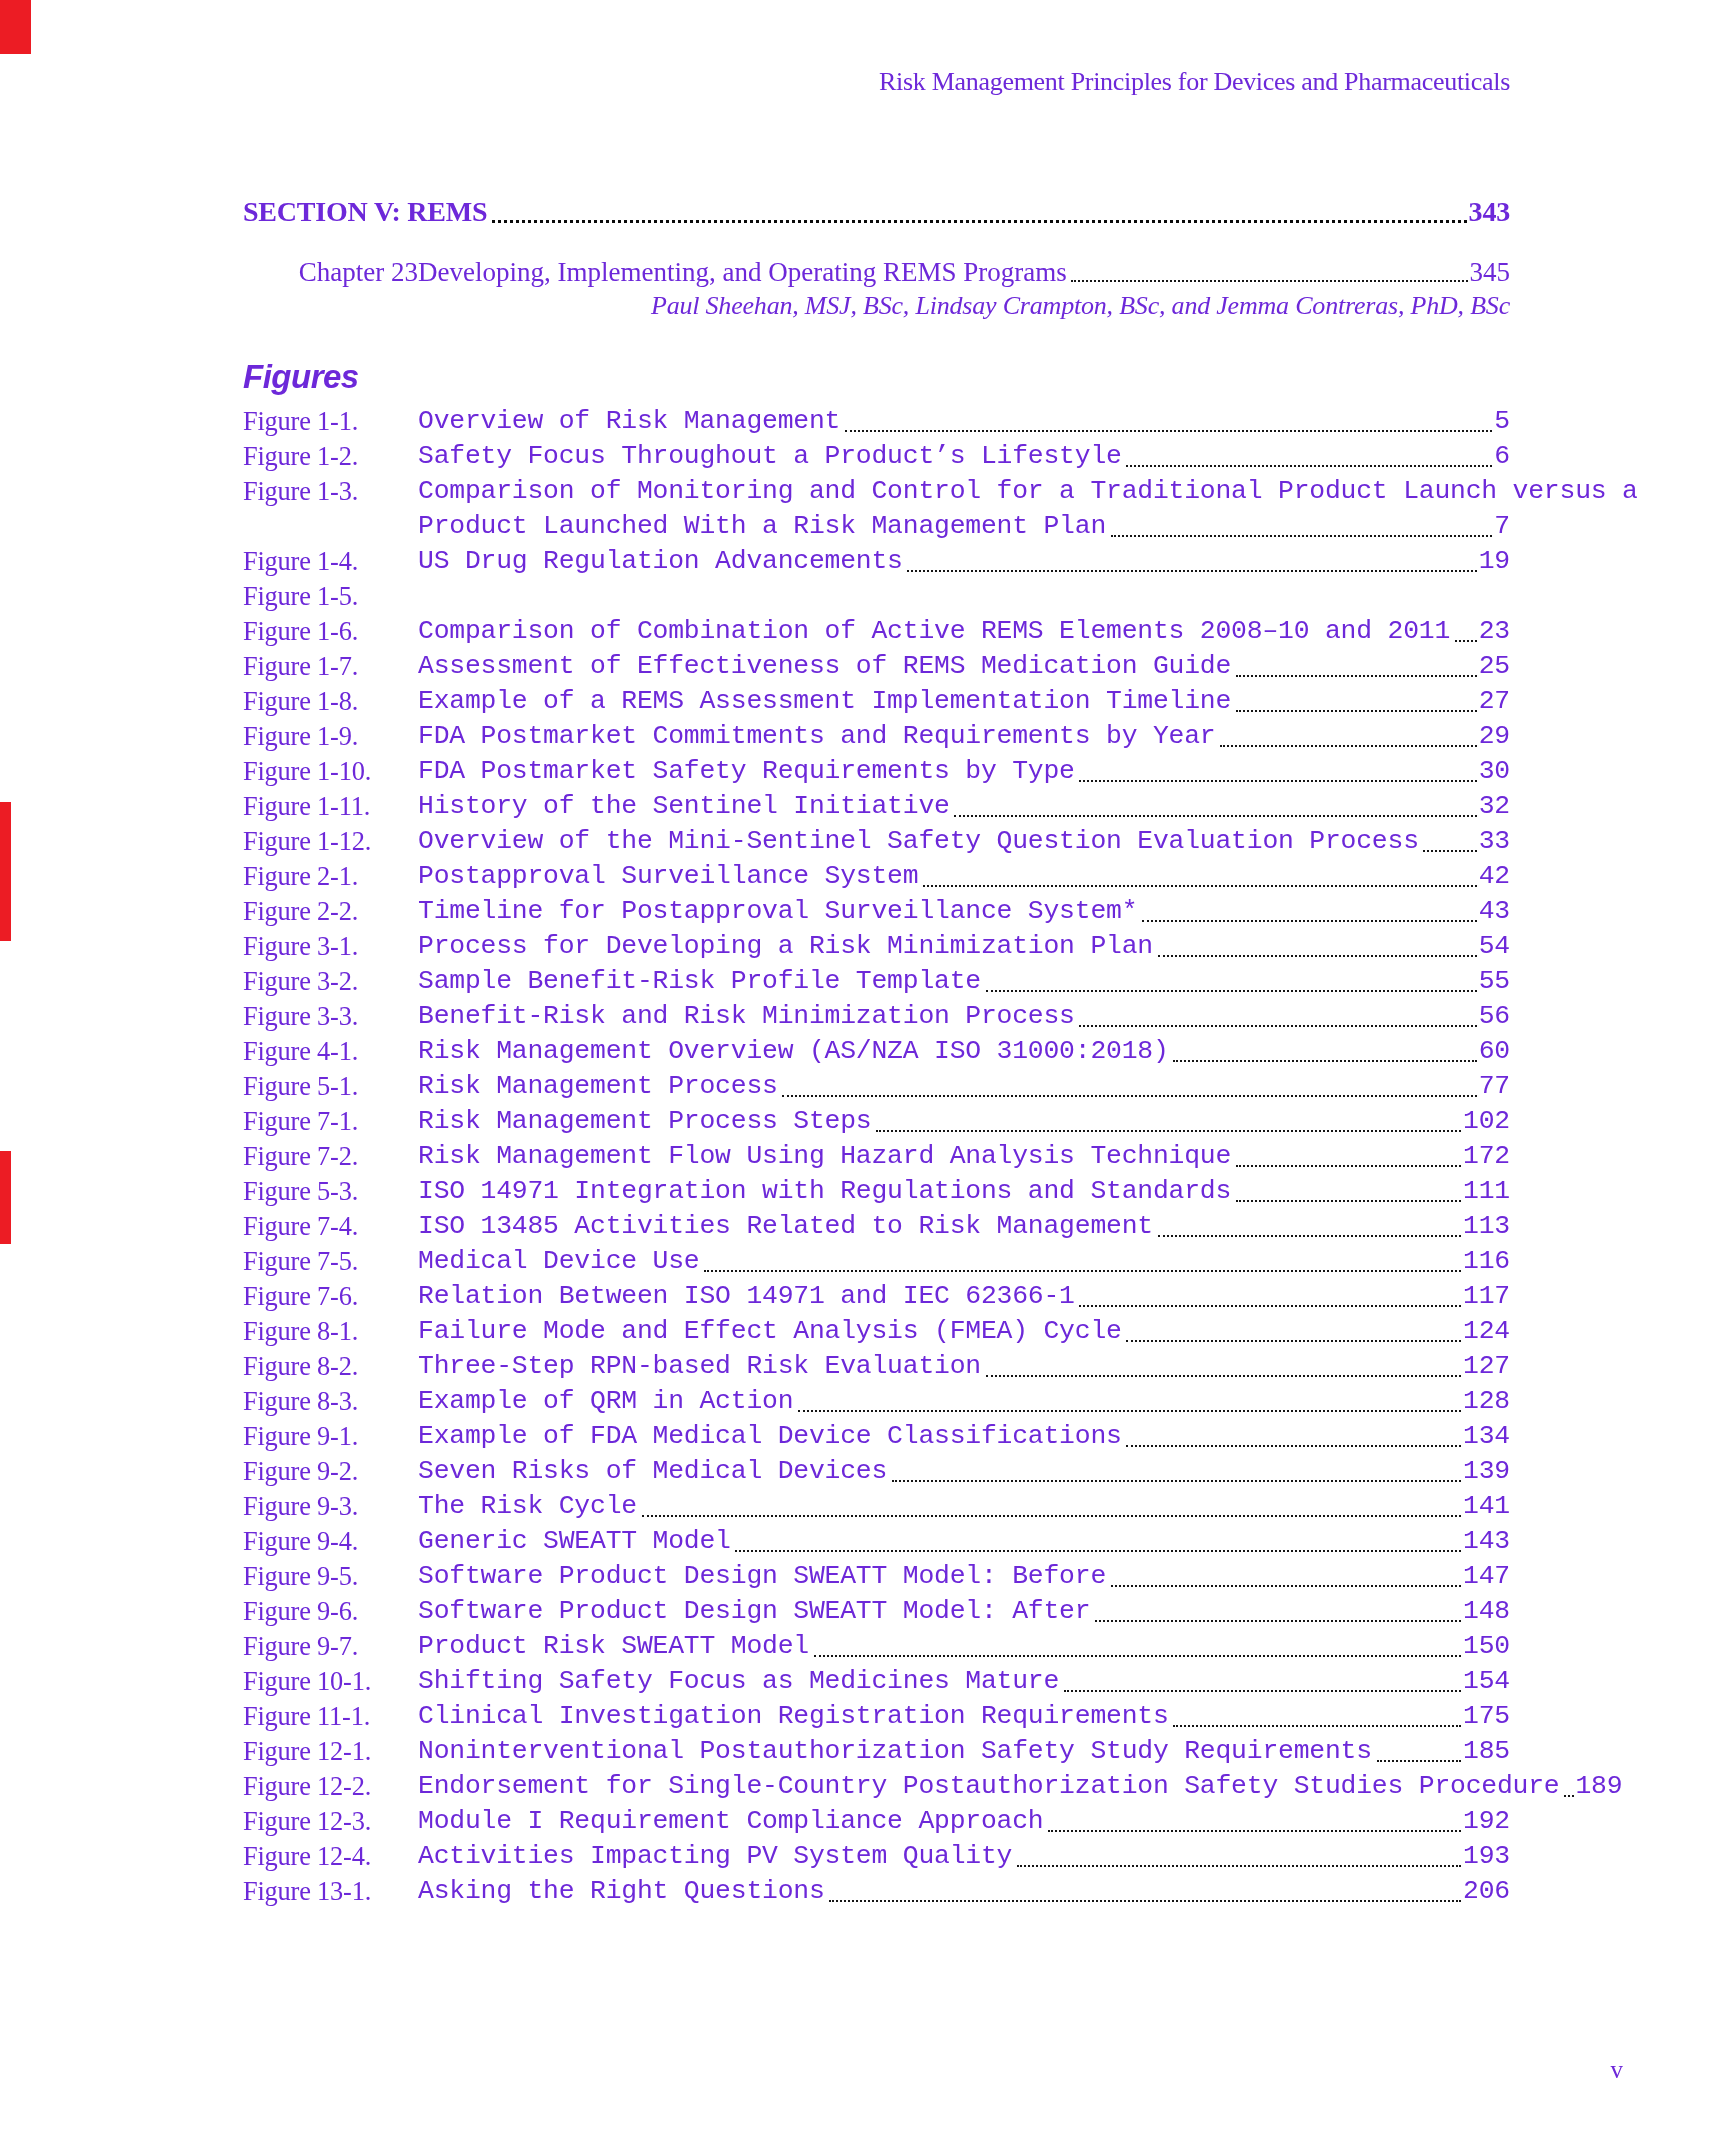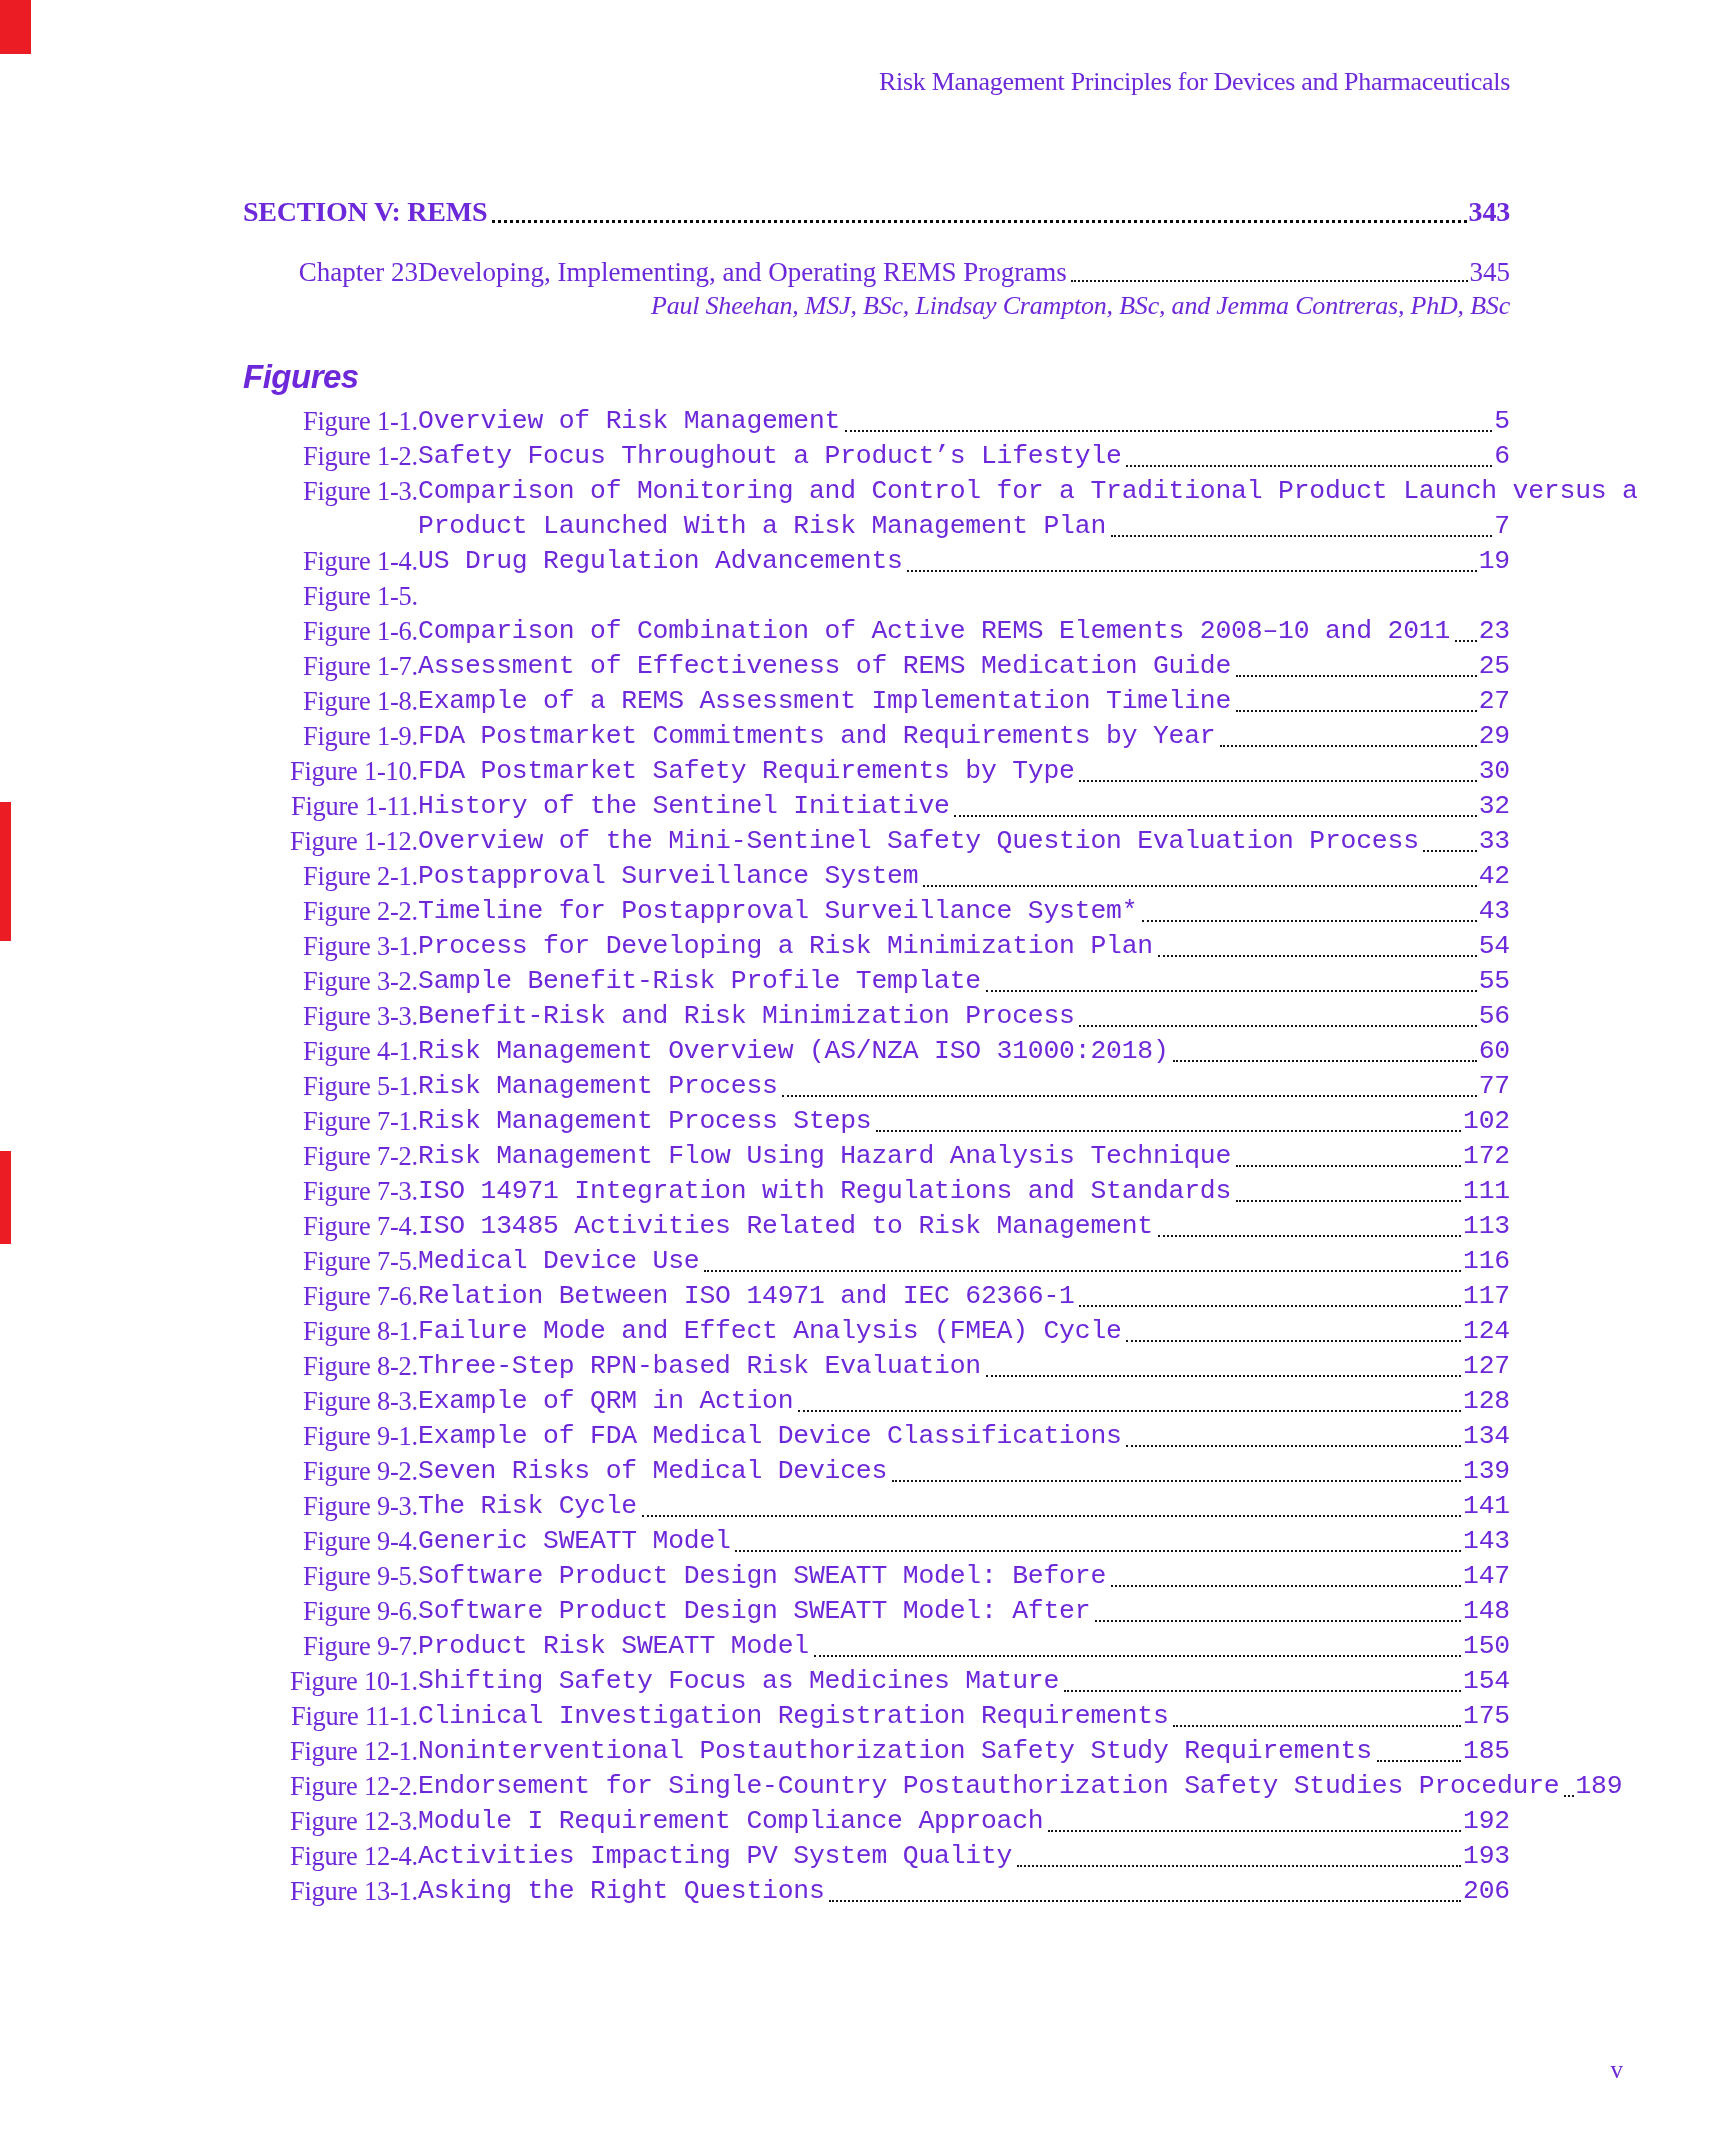--- a/index.html
+++ b/index.html
@@ -70,21 +70,21 @@
   }
   .figures-heading {
     margin-top: 33px;
     font-family: "Liberation Sans", "DejaVu Sans", sans-serif;
     font-weight: bold;
     font-style: italic;
     font-size: 33px;
     line-height: 41px;
     letter-spacing: -0.5px;
   }
-  .figures-list { margin-top: 6.6px; font-size: 26.4px; line-height: 35px; letter-spacing: -0.2px; text-align: right; }
+  .figures-list { margin-top: 6.6px; font-size: 26.4px; line-height: 35px; letter-spacing: -0.2px; }
   .fig-row { display: flex; }
   .fig-label { flex: 0 0 175px; white-space: nowrap; }
   .fig-body { flex: 1 1 auto; min-width: 0; font-family: Liberation Mono, monospace; }
   .folio {
     position: absolute;
     right: 99px;
     top: 2054px;
     font-size: 25px;
     line-height: 32px;
   }
@@ -323,21 +323,21 @@
     <span class="fig-label">Figure 7-2.</span>
     <span class="fig-body">
             <div class="leader-line">
               <span class="txt">Risk Management Flow Using Hazard Analysis Technique</span>
               <span class="leader"></span>
               <span class="pageno">172</span>
             </div>
           </span>
   </div>
         <div class="fig-row">
-    <span class="fig-label">Figure 7-3.</span>
+    <span class="fig-label">Figure 5-3.</span>
     <span class="fig-body">
             <div class="leader-line">
               <span class="txt">ISO 14971 Integration with Regulations and Standards</span>
               <span class="leader"></span>
               <span class="pageno">111</span>
             </div>
           </span>
   </div>
         <div class="fig-row">
     <span class="fig-label">Figure 7-4.</span>

